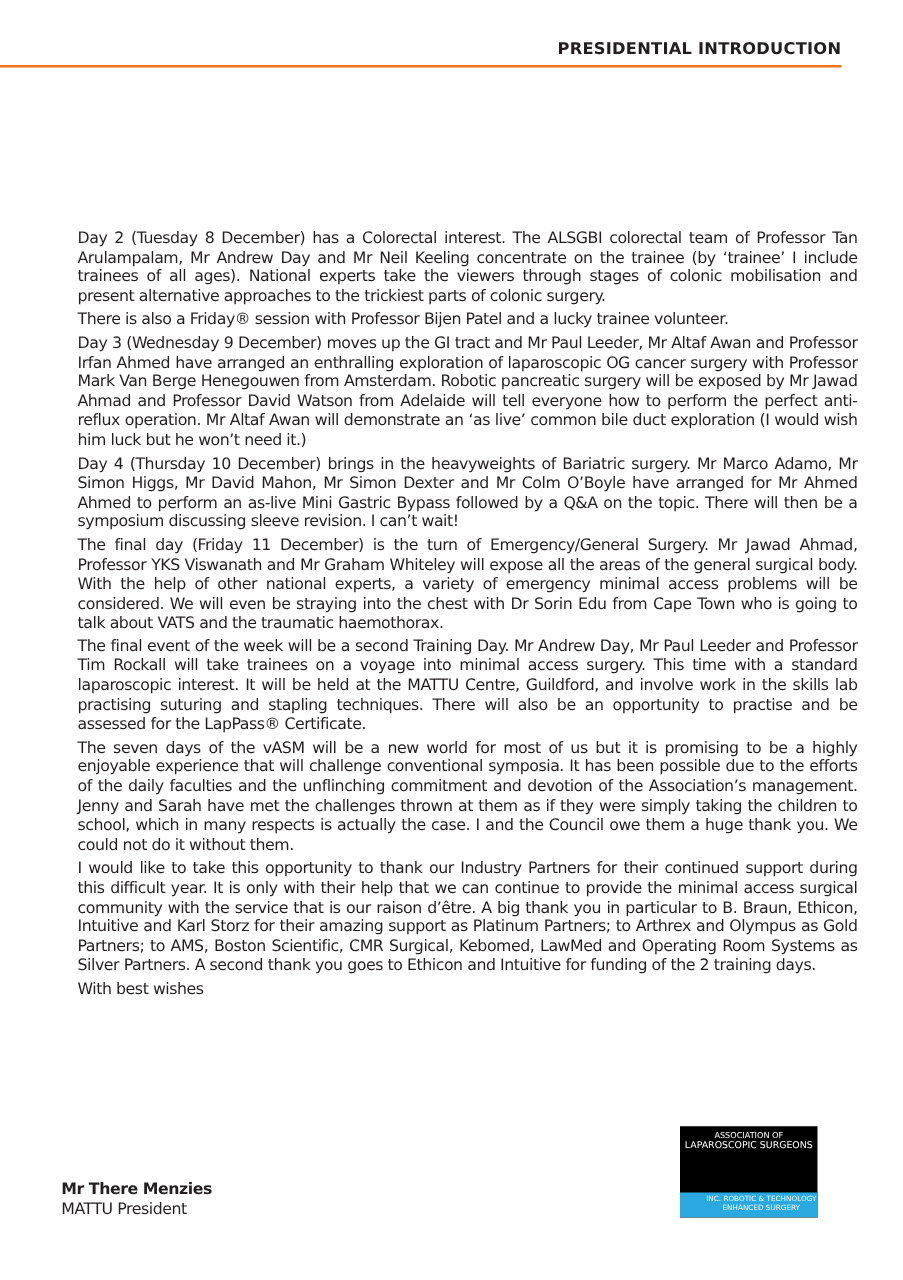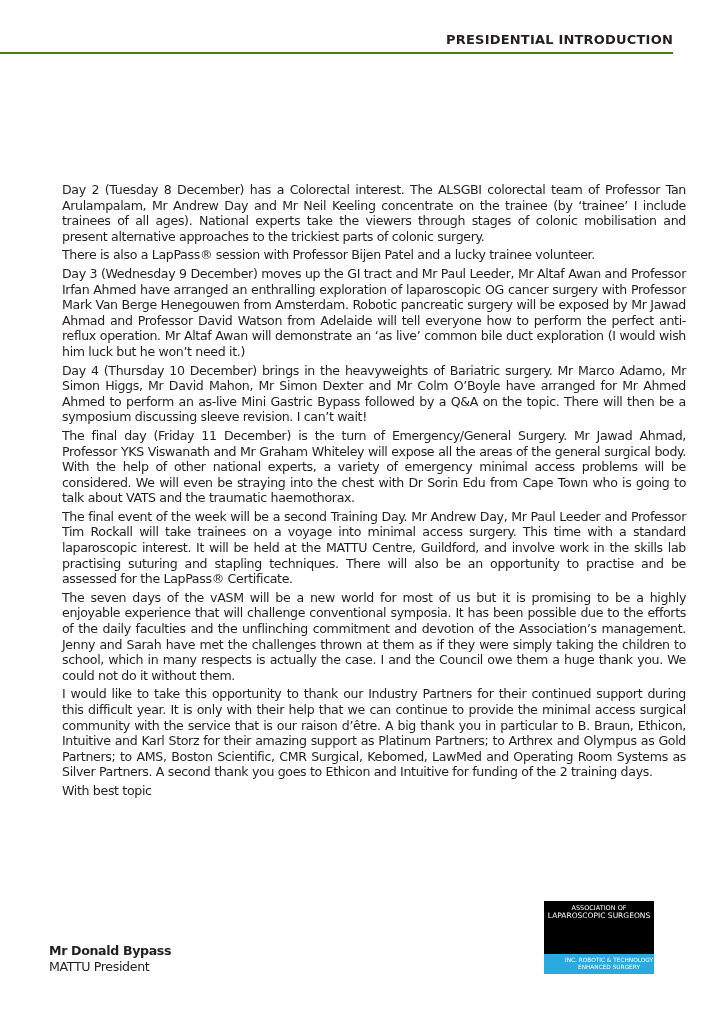--- a/index.html
+++ b/index.html
@@ -3,21 +3,21 @@
 <meta charset="utf-8">
 <style>
   html, body { margin: 0; padding: 0; }
   body {
     width: 722px; height: 1024px; background: #ffffff; position: relative;
     font-family: "DejaVu Sans", "Liberation Sans", sans-serif;
     color: #231f20; overflow: hidden;
   }
   .header {
     position: absolute; left: 0; top: 30px; width: 673px;
-    border-bottom: 2px solid #4d7c0f; height: 22px;
+    border-bottom: 2px solid #f97316; height: 22px;
   }
   .header-title {
     position: absolute; right: 0; top: 2px;
     font-family: "DejaVu Sans", sans-serif; font-weight: bold;
     font-size: 13px; letter-spacing: 0.2px; color: #231f20;
   }
   .body-text {
     position: absolute; left: 49px; top: 182px; width: 624px;
     font-family: "DejaVu Sans", sans-serif;
     font-size: 12.6px; line-height: 15.6px; color: #231f20;
@@ -55,32 +55,32 @@
 </style>
 </head>
 <body>
 
 <div class="header">
   <span class="header-title">PRESIDENTIAL INTRODUCTION</span>
 </div>
 
 <div class="body-text">
   <p>Day 2 (Tuesday 8 December) has a Colorectal interest. The ALSGBI colorectal team of Professor Tan Arulampalam, Mr Andrew Day and Mr Neil Keeling concentrate on the trainee (by ‘trainee’ I include trainees of all ages). National experts take the viewers through stages of colonic mobilisation and present alternative approaches to the trickiest parts of colonic surgery.</p>
-  <p class="last-left">There is also a LapPass® session with Professor Bijen Patel and a lucky trainee volunteer.</p>
+  <p class="last-left">There is also a Friday® session with Professor Bijen Patel and a lucky trainee volunteer.</p>
   <p>Day 3 (Wednesday 9 December) moves up the GI tract and Mr Paul Leeder, Mr Altaf Awan and Professor Irfan Ahmed have arranged an enthralling exploration of laparoscopic OG cancer surgery with Professor Mark Van Berge Henegouwen from Amsterdam. Robotic pancreatic surgery will be exposed by Mr Jawad Ahmad and Professor David Watson from Adelaide will tell everyone how to perform the perfect anti-reflux operation. Mr Altaf Awan will demonstrate an ‘as live’ common bile duct exploration (I would wish him luck but he won’t need it.)</p>
   <p>Day 4 (Thursday 10 December) brings in the heavyweights of Bariatric surgery. Mr Marco Adamo, Mr Simon Higgs, Mr David Mahon, Mr Simon Dexter and Mr Colm O’Boyle have arranged for Mr Ahmed Ahmed to perform an as-live Mini Gastric Bypass followed by a Q&amp;A on the topic. There will then be a symposium discussing sleeve revision. I can’t wait!</p>
   <p>The final day (Friday 11 December) is the turn of Emergency/General Surgery. Mr Jawad Ahmad, Professor YKS Viswanath and Mr Graham Whiteley will expose all the areas of the general surgical body. With the help of other national experts, a variety of emergency minimal access problems will be considered. We will even be straying into the chest with Dr Sorin Edu from Cape Town who is going to talk about VATS and the traumatic haemothorax.</p>
   <p>The final event of the week will be a second Training Day. Mr Andrew Day, Mr Paul Leeder and Professor Tim Rockall will take trainees on a voyage into minimal access surgery. This time with a standard laparoscopic interest. It will be held at the MATTU Centre, Guildford, and involve work in the skills lab practising suturing and stapling techniques. There will also be an opportunity to practise and be assessed for the LapPass® Certificate.</p>
   <p>The seven days of the vASM will be a new world for most of us but it is promising to be a highly enjoyable experience that will challenge conventional symposia. It has been possible due to the efforts of the daily faculties and the unflinching commitment and devotion of the Association’s management. Jenny and Sarah have met the challenges thrown at them as if they were simply taking the children to school, which in many respects is actually the case. I and the Council owe them a huge thank you. We could not do it without them.</p>
   <p>I would like to take this opportunity to thank our Industry Partners for their continued support during this difficult year. It is only with their help that we can continue to provide the minimal access surgical community with the service that is our raison d’être. A big thank you in particular to B. Braun, Ethicon, Intuitive and Karl Storz for their amazing support as Platinum Partners; to Arthrex and Olympus as Gold Partners; to AMS, Boston Scientific, CMR Surgical, Kebomed, LawMed and Operating Room Systems as Silver Partners. A second thank you goes to Ethicon and Intuitive for funding of the 2 training days.</p>
-  <p class="sign-off last-left">With best topic</p>
+  <p class="sign-off last-left">With best wishes</p>
 </div>
 
 <div class="signature">
-  <div class="sig-name">Mr Donald Bypass</div>
+  <div class="sig-name">Mr There Menzies</div>
   <div>MATTU President</div>
 </div>
 
 <div class="logo">
   <div class="logo-top">
     <div>ASSOCIATION OF</div>
     <div class="l2">LAPAROSCOPIC SURGEONS</div>
   </div>
   <div class="logo-bottom">
     <div>INC. ROBOTIC &amp; TECHNOLOGY</div>

